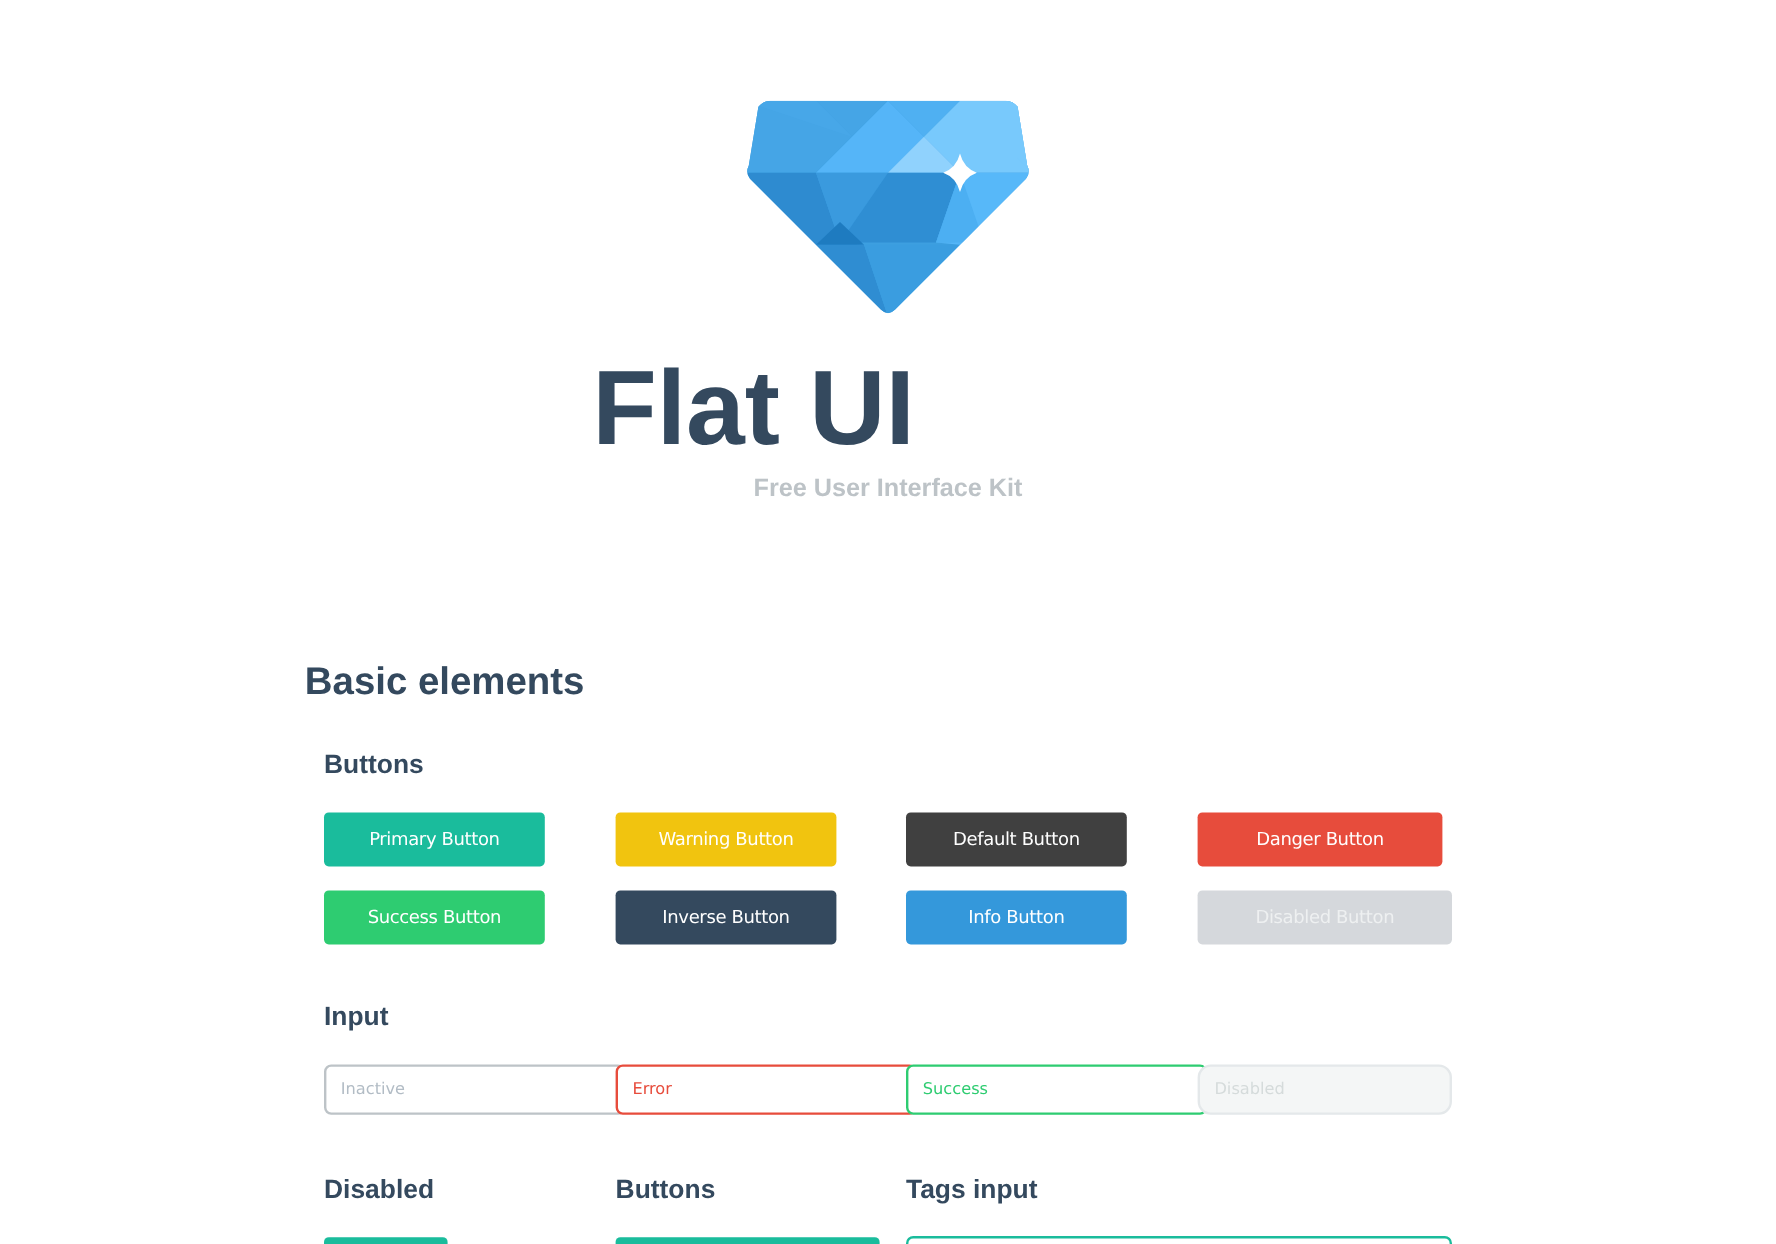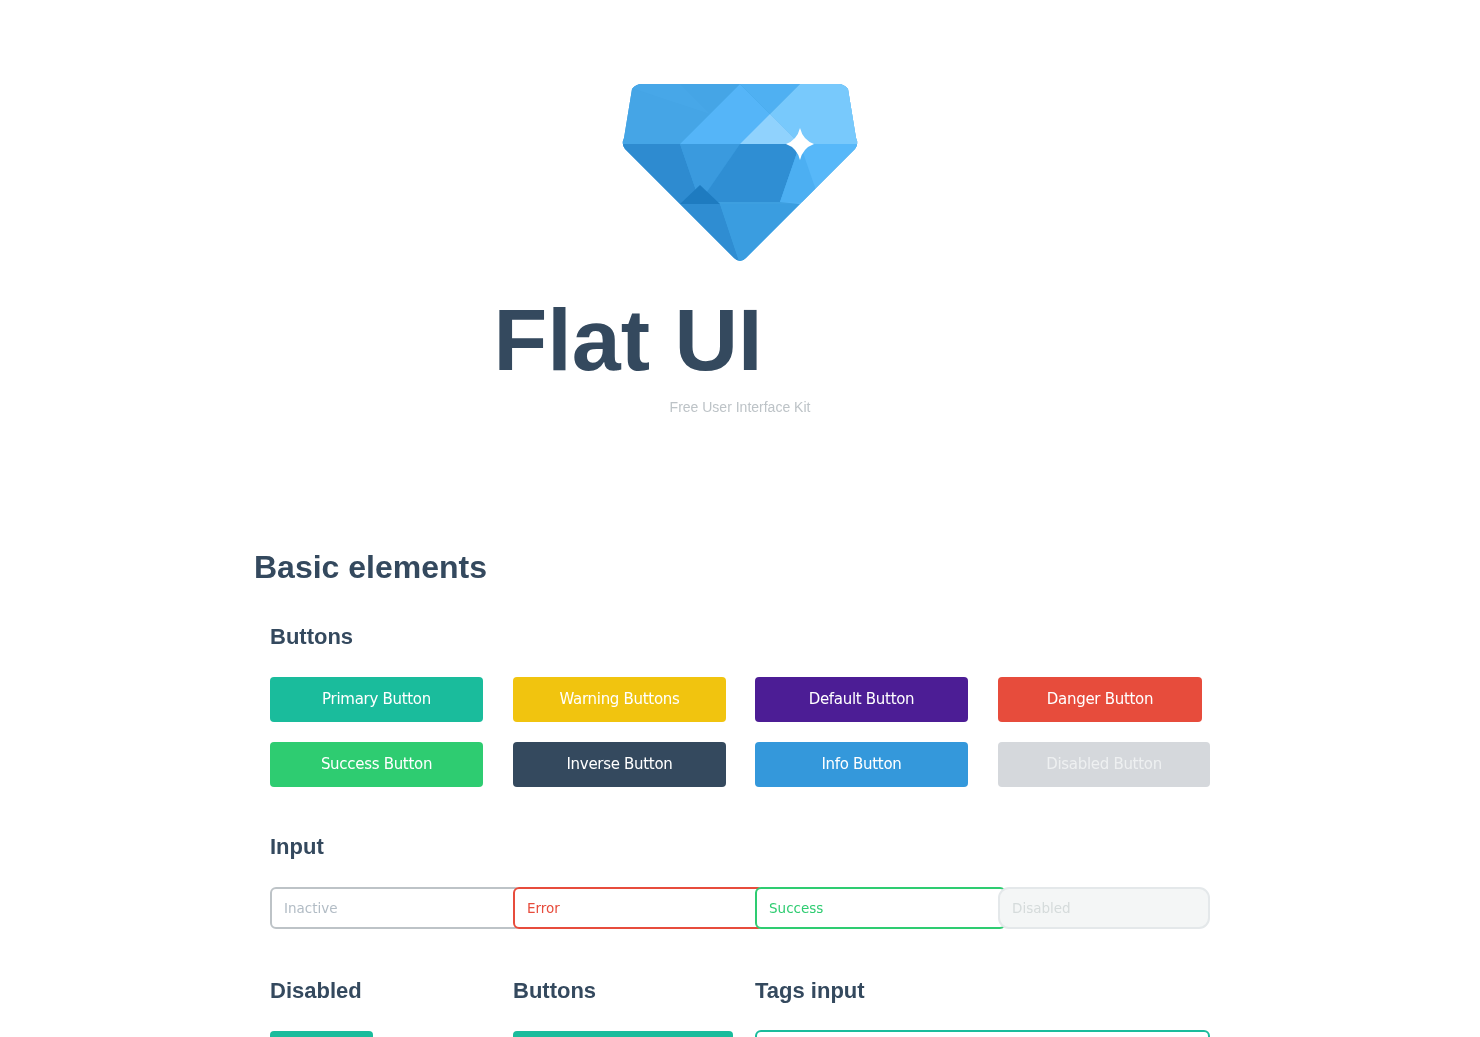--- a/index.html
+++ b/index.html
@@ -3,31 +3,31 @@
 <meta charset="utf-8">
 <style>
   * { box-sizing: border-box; margin: 0; padding: 0; }
   html, body { width: 1480px; height: 1037px; overflow: hidden; background: #ffffff; }
   body { font-family: "Liberation Sans", sans-serif; color: #34495e; position: relative; }
 
   .logo { position: absolute; left: 620px; top: 82px; width: 240px; height: 182px; }
   .brand-title { position: absolute; left: 0; width: 1256px; top: 290px; text-align: center;
     font-family: "Liberation Sans", sans-serif; font-weight: bold; font-size: 88px; color: #34495e; letter-spacing: 0px; line-height: 100px; }
   .brand-sub { position: absolute; left: 0; width: 1480px; top: 394px; text-align: center;
-    font-family: "Liberation Sans", sans-serif; font-weight: normal; font-size: 14px; color: #bdc3c7; line-height: 26px; }
+    font-family: "Liberation Sans", sans-serif; font-weight: bold; font-size: 21px; color: #bdc3c7; line-height: 26px; }
 
   .h-section { position: absolute; left: 254px; top: 548px; font-weight: bold; font-size: 32px; line-height: 38px; color: #34495e; }
   .h-sub { position: absolute; font-weight: bold; font-size: 22px; line-height: 26px; color: #34495e; }
 
-  .btn { position: absolute; width: 213px; height: 45px; border-radius: 4px; border: none;
+  .btn { position: absolute; width: 184px; height: 45px; border-radius: 4px; border: none;
     font-family: "DejaVu Sans", sans-serif; font-size: 15px; color: #ffffff; text-align: center; line-height: 45px;
     cursor: pointer; letter-spacing: -0.3px; }
   .btn.primary { background: #1abc9c; }
   .btn.warning { background: #f1c40f; }
-  .btn.default { background: #4c1d95; }
+  .btn.default { background: #404040; }
   .btn.danger { background: #e74c3c; }
   .btn.success { background: #2ecc71; }
   .btn.inverse { background: #34495e; }
   .btn.info { background: #3498db; }
   .btn.disabled { background: #d5d8dc; color: #eef0f1; cursor: default; }
 
   .input { position: absolute; width: 251px; height: 42px; border-radius: 6px; border: 2px solid #bdc3c7;
     background: #fff; font-family: "DejaVu Sans", sans-serif; font-size: 13.5px; padding: 0 12px; line-height: 38px; outline: none; }
   .input::placeholder { color: #b2bcc5; }
   .input.error { border-color: #e74c3c; color: #e74c3c; }
@@ -80,21 +80,21 @@
 </svg>
 
 <div class="brand-title">Flat UI</div>
 <div class="brand-sub">Free User Interface Kit</div>
 
 <div class="h-section">Basic elements</div>
 
 <div class="h-sub" style="left:270px; top:624px;">Buttons</div>
 
 <button class="btn primary" style="left:270px; top:677px;">Primary Button</button>
-<button class="btn warning" style="left:513px; top:677px;">Warning Buttons</button>
+<button class="btn warning" style="left:513px; top:677px;">Warning Button</button>
 <button class="btn default" style="left:755px; top:677px;">Default Button</button>
 <button class="btn danger" style="left:998px; top:677px; width:204px;">Danger Button</button>
 
 <button class="btn success" style="left:270px; top:742px;">Success Button</button>
 <button class="btn inverse" style="left:513px; top:742px;">Inverse Button</button>
 <button class="btn info" style="left:755px; top:742px;">Info Button</button>
 <button class="btn disabled" style="left:998px; top:742px; width:212px;">Disabled Button</button>
 
 <div class="h-sub" style="left:270px; top:834px;">Input</div>
 

